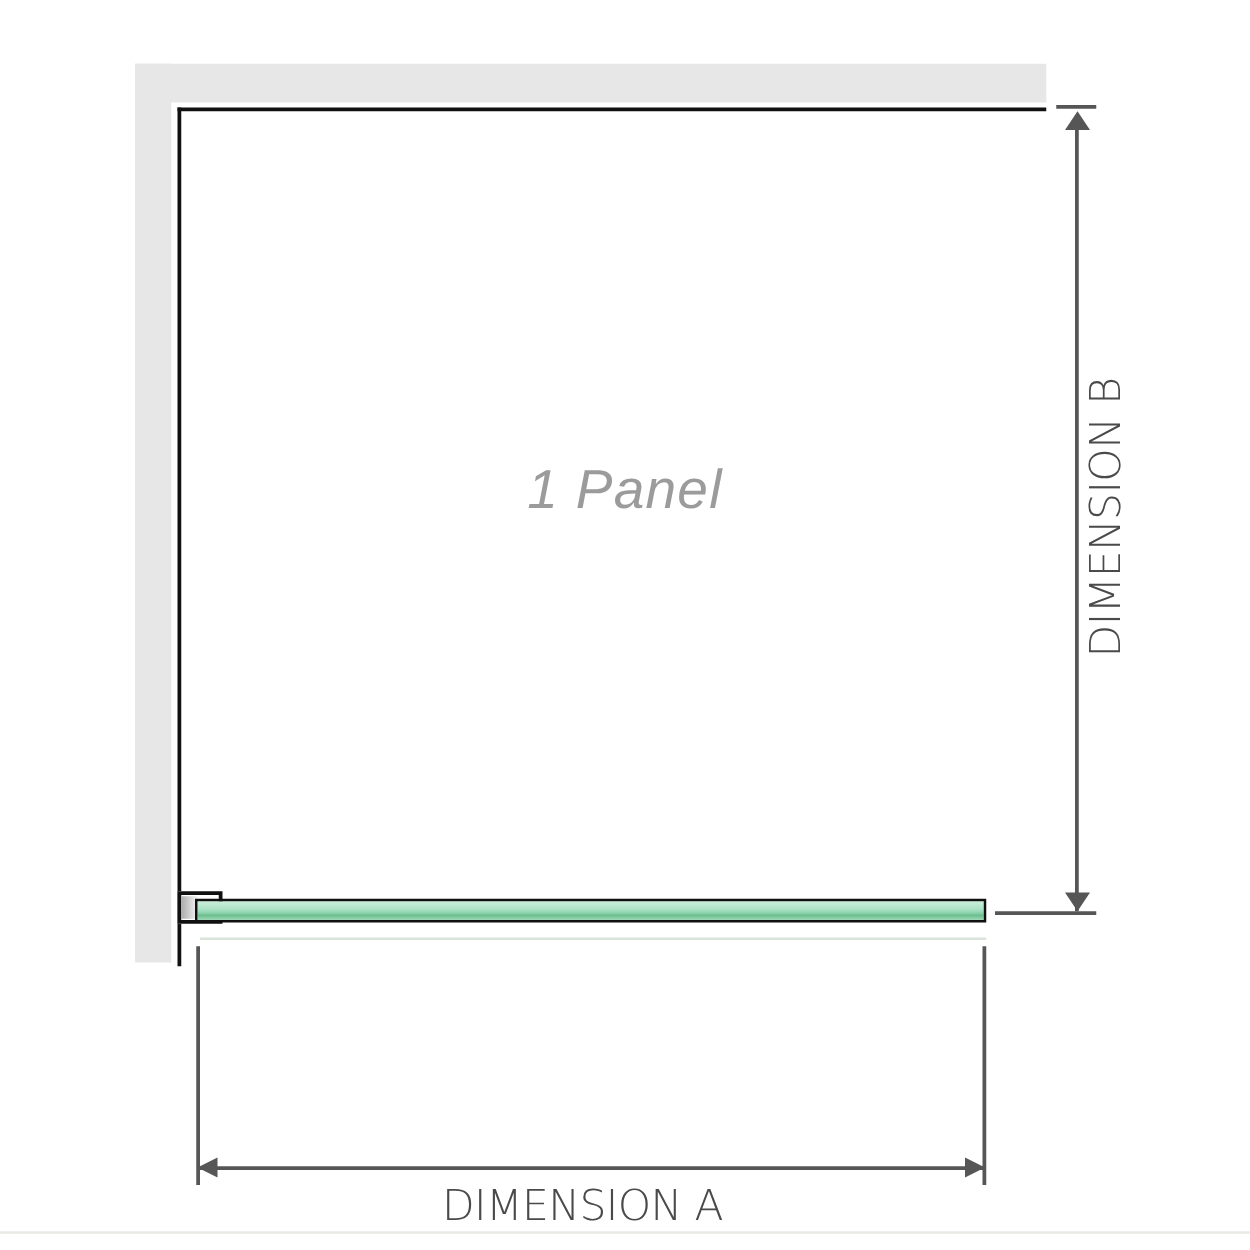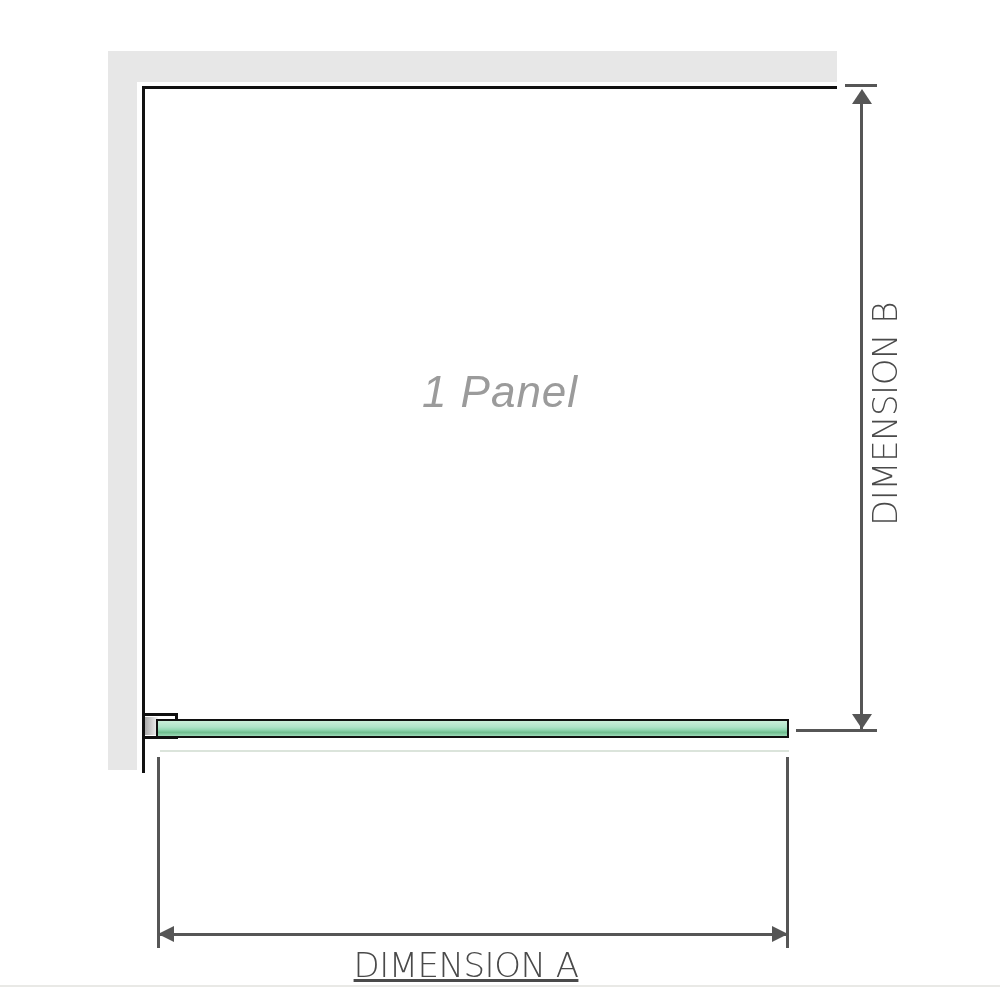--- a/index.html
+++ b/index.html
@@ -124,21 +124,20 @@
   .arrow-right {
     left: 772px; top: 926px;
     border-top: 8px solid transparent;
     border-bottom: 8px solid transparent;
     border-left: 16px solid #565656;
   }
   .dima-label {
     left: 466px; top: 965px;
     transform: translate(-50%, -50%);
     white-space: nowrap;
-    text-decoration: underline;
   }
 
   .footer-rule {
     left: 0; top: 985px;
     width: 1000px; height: 2px;
     background: #e9e9e6;
   }
 </style>
 </head>
 <body>

